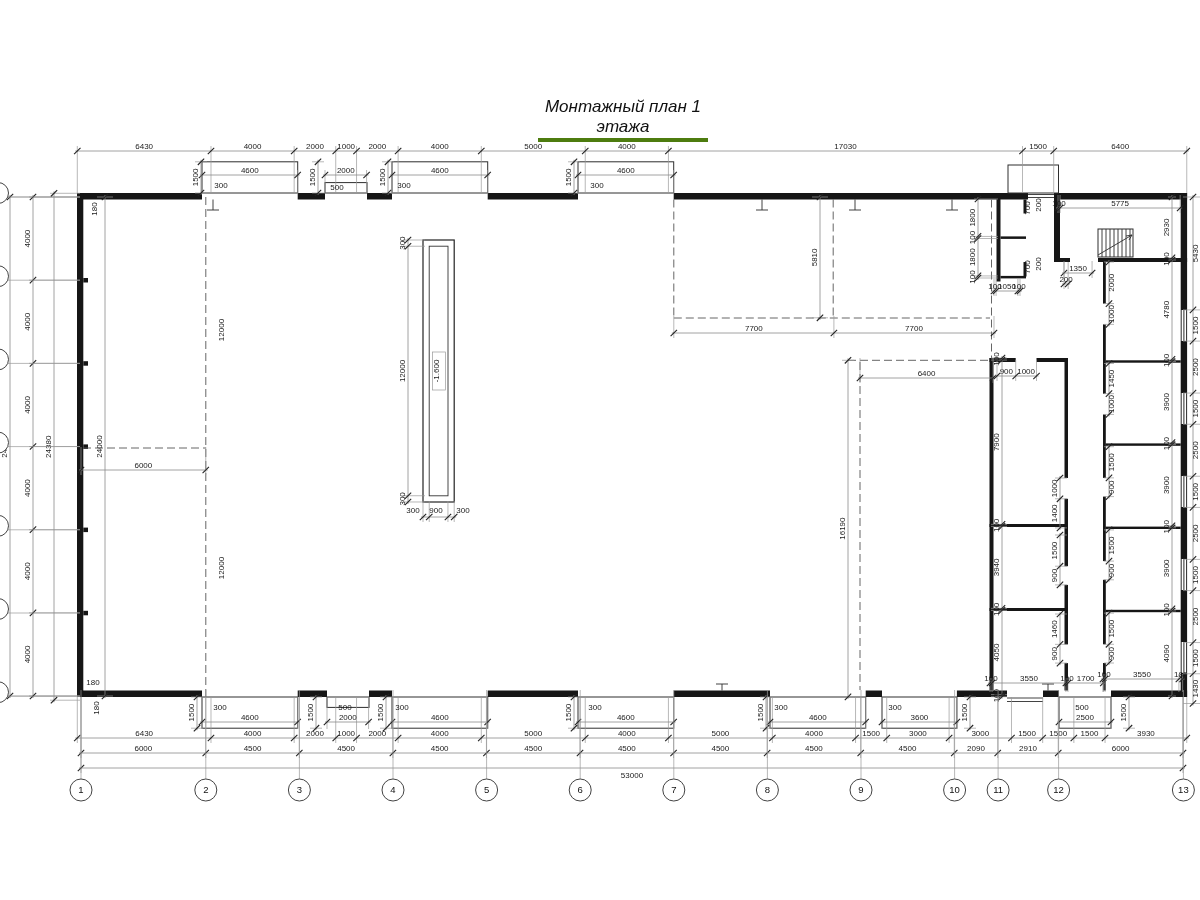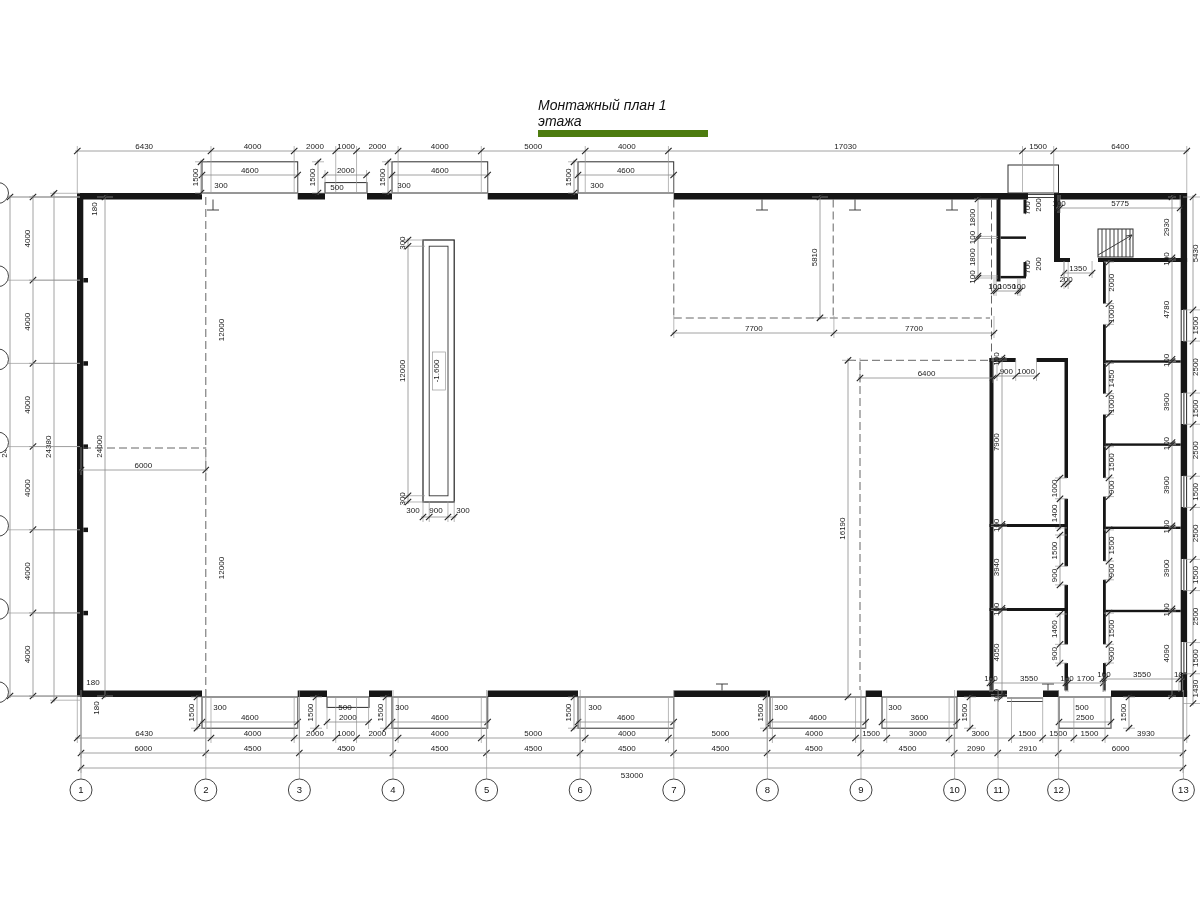--- a/index.html
+++ b/index.html
@@ -1,20 +1,20 @@
 <!DOCTYPE html>
 <html><head>
 <meta charset="utf-8">
 <style>
   html,body{margin:0;padding:0;background:#fff;width:1200px;height:900px;overflow:hidden;}
   #stage{position:relative;width:1200px;height:900px;background:#ffffff;font-family:"Liberation Sans",sans-serif;}
   #plan{position:absolute;left:0;top:0;}
-  #title{position:absolute;left:538px;top:97px;width:170px;text-align:left;
-         font-family:"Liberation Sans",sans-serif;font-style:italic;font-size:14px;color:#111;
-         border-bottom:7px solid #4d7c0f;padding-bottom:1px;}
+  #title{position:absolute;left:538px;top:97px;width:170px;text-align:center;
+         font-family:"Liberation Sans",sans-serif;font-style:italic;font-size:17px;color:#111;
+         border-bottom:4px solid #4d7c0f;padding-bottom:1px;}
   text{font-family:"Liberation Sans",sans-serif;font-size:8px;fill:#1a1a1a;}
   text.bub{font-size:9.5px;fill:#111;}
   .wall{fill:#161616;stroke:none;}
   .thin{fill:none;stroke:#2e2e2e;stroke-width:1;}
   .thin2{fill:none;stroke:#2e2e2e;stroke-width:0.9;}
   .dash{fill:none;stroke:#555;stroke-width:0.9;stroke-dasharray:8 4;}
   .dim{stroke:#8a8a8a;stroke-width:0.8;}
   .ext{stroke:#9a9a9a;stroke-width:0.7;}
   .tick{stroke:#222;stroke-width:1.1;}
   .axl{stroke:#999;stroke-width:0.7;}

